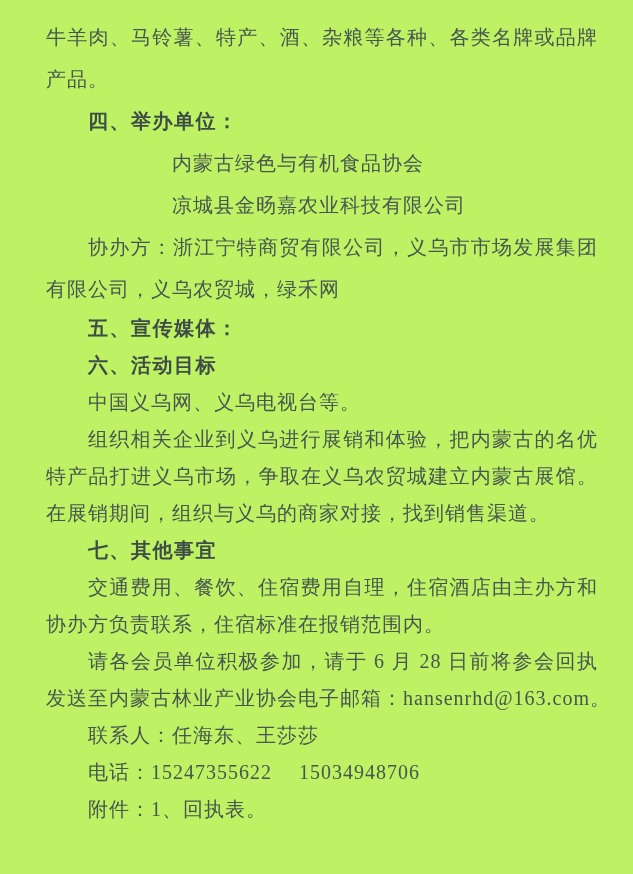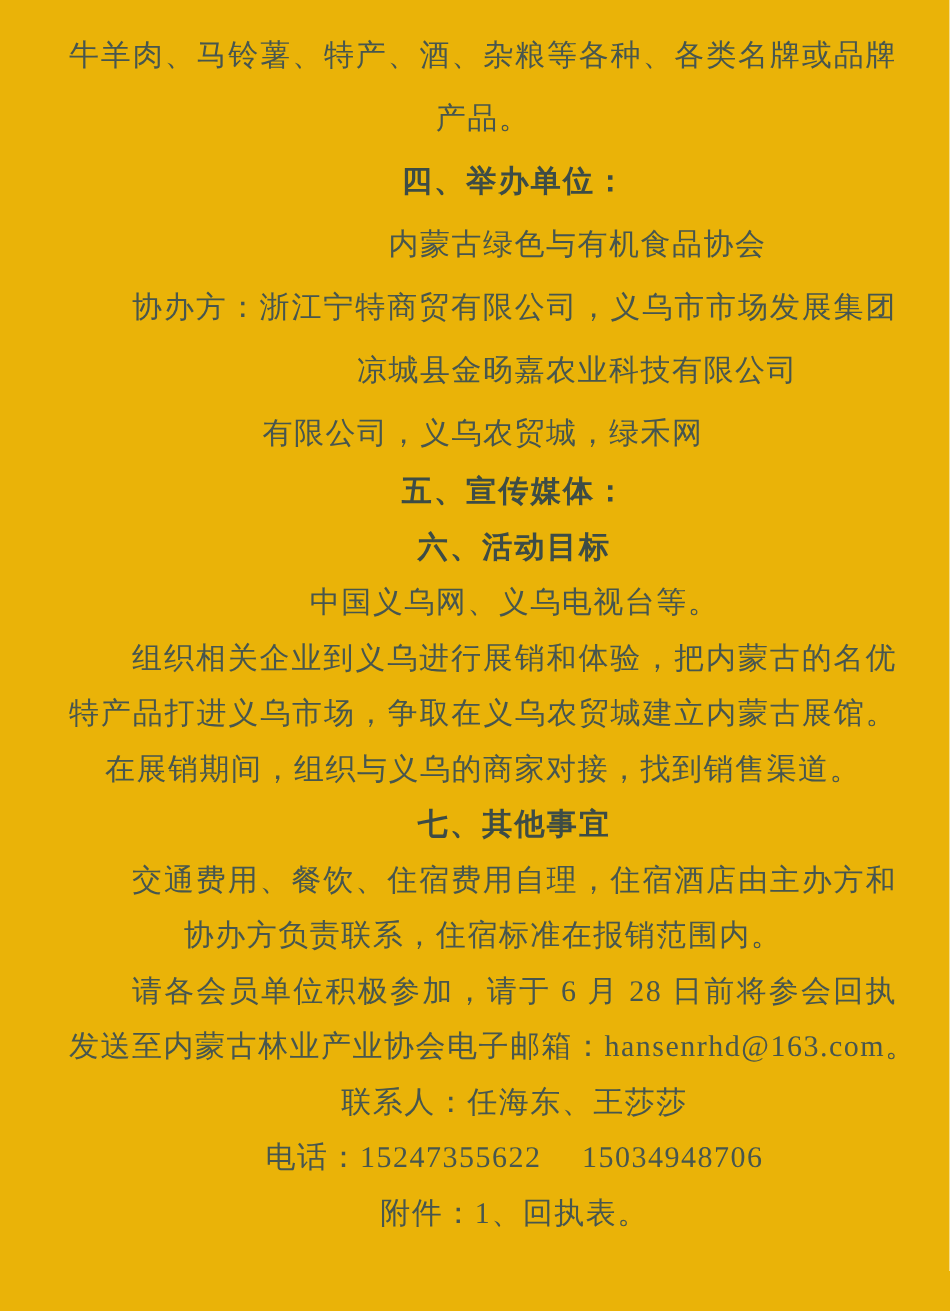--- a/index.html
+++ b/index.html
@@ -4,34 +4,34 @@
 <style>
   html, body {
     margin: 0;
     padding: 0;
     background: #ffffff;
   }
   .page {
     position: relative;
     width: 633px;
     height: 874px;
-    background: #eab308;
+    background: #bef264;
     box-sizing: border-box;
     padding: 16px 35px 0 46px;
     overflow: hidden;
     font-family: "Liberation Serif", "DejaVu Serif", serif;
     color: #47564f;
     font-size: 20px;
     letter-spacing: 1px;
   }
   .lines .line {
     height: 37px;
     line-height: 37px;
     white-space: nowrap;
-    text-align: center;
+    text-align: left;
   }
   
   .lines .line:nth-child(-n+7) {
     height: 42px;
     line-height: 42px;
   }
   .line.indent-1 { padding-left: 42px; }
   .line.indent-2 { padding-left: 126px; }
   
   .line.fill {
@@ -48,22 +48,22 @@
 </style>
 </head>
 <body>
 
 <div class="page">
   <div class="lines">
     <div class="line fill">牛羊肉、马铃薯、特产、酒、杂粮等各种、各类名牌或品牌</div>
     <div class="line">产品。</div>
     <div class="line indent-1 h">四、举办单位：</div>
     <div class="line indent-2">内蒙古绿色与有机食品协会</div>
+    <div class="line indent-2">凉城县金旸嘉农业科技有限公司</div>
     <div class="line indent-1 fill">协办方：浙江宁特商贸有限公司，义乌市市场发展集团</div>
-    <div class="line indent-2">凉城县金旸嘉农业科技有限公司</div>
     <div class="line">有限公司，义乌农贸城，绿禾网</div>
     <div class="line indent-1 h">五、宣传媒体：</div>
     <div class="line indent-1 h">六、活动目标</div>
     <div class="line indent-1">中国义乌网、义乌电视台等。</div>
     <div class="line indent-1 fill">组织相关企业到义乌进行展销和体验，把内蒙古的名优</div>
     <div class="line fill">特产品打进义乌市场，争取在义乌农贸城建立内蒙古展馆。</div>
     <div class="line">在展销期间，组织与义乌的商家对接，找到销售渠道。</div>
     <div class="line indent-1 h">七、其他事宜</div>
     <div class="line indent-1 fill">交通费用、餐饮、住宿费用自理，住宿酒店由主办方和</div>
     <div class="line">协办方负责联系，住宿标准在报销范围内。</div>

